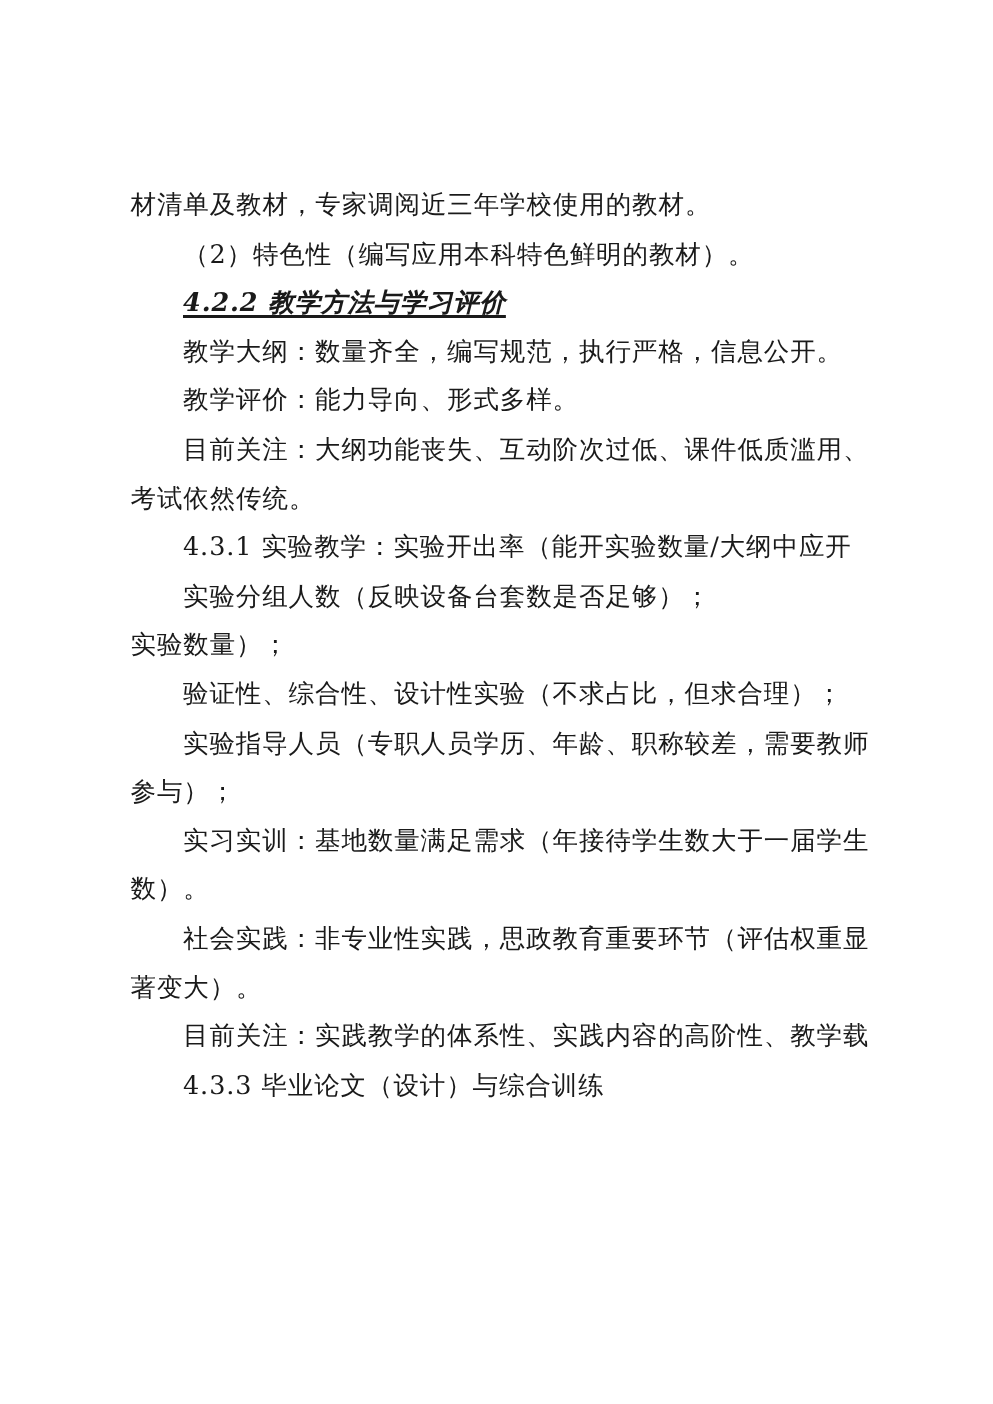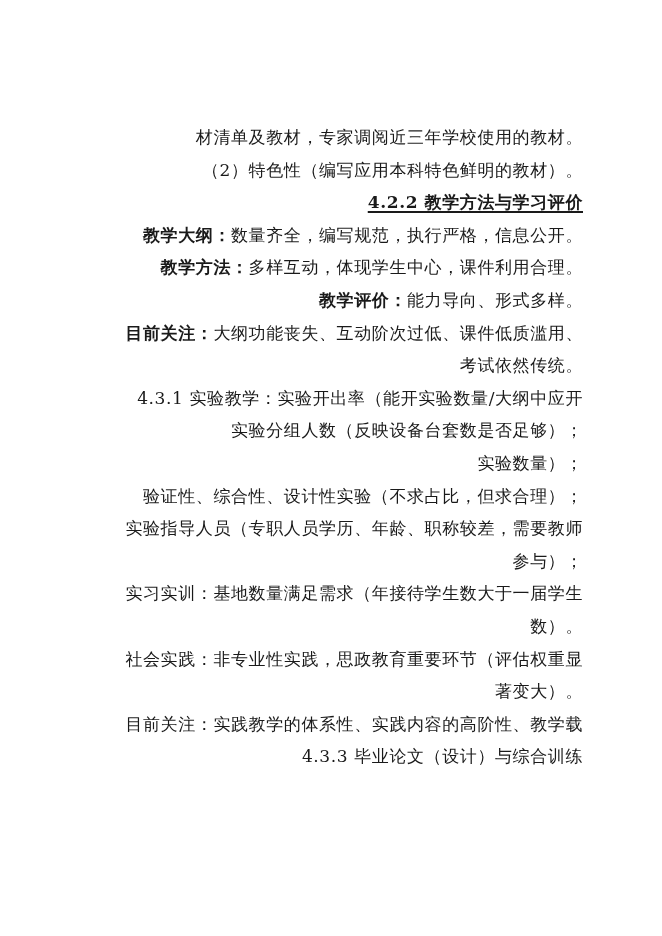--- a/index.html
+++ b/index.html
@@ -21,40 +21,40 @@
       top: 0;
       width: 662px;
       height: 936px;
       background: #ffffff;
     }
     .content {
       position: absolute;
       left: 87px;
       top: 121px;
       width: 496px;
-      text-align: right;
     }
     .line {
       height: 32.6px;
       line-height: 32.6px;
       font-size: 17px;
       white-space: nowrap;
       letter-spacing: 0.6px;
     }
     .indent {
       padding-left: 35px;
     }
     .heading {
       font-weight: bold;
       text-decoration: underline;
       text-underline-offset: 3px;
       text-decoration-thickness: 1.5px;
+      font-style: italic;
     }
     .label {
-      font-weight: bold;
+      font-weight: normal;
     }
   </style>
 </head>
 <body>
 
 <div class="page">
   <div class="content">
 
     <div class="line">
       <span>材清单及教材，专家调阅近三年学校使用的教材。</span>
@@ -65,23 +65,20 @@
     </div>
 
     <div class="line indent">
       <span class="heading">4.2.2 教学方法与学习评价</span>
     </div>
 
     <div class="line indent">
       <span class="label">教学大纲：</span><span>数量齐全，编写规范，执行严格，信息公开。</span>
     </div>
 
-    <div class="line indent">
-      <span class="label">教学方法：</span><span>多样互动，体现学生中心，课件利用合理。</span>
-    </div>
 
     <div class="line indent">
       <span class="label">教学评价：</span><span>能力导向、形式多样。</span>
     </div>
 
     <div class="line indent">
       <span class="label">目前关注：</span><span>大纲功能丧失、互动阶次过低、课件低质滥用、</span>
     </div>
 
     <div class="line">

